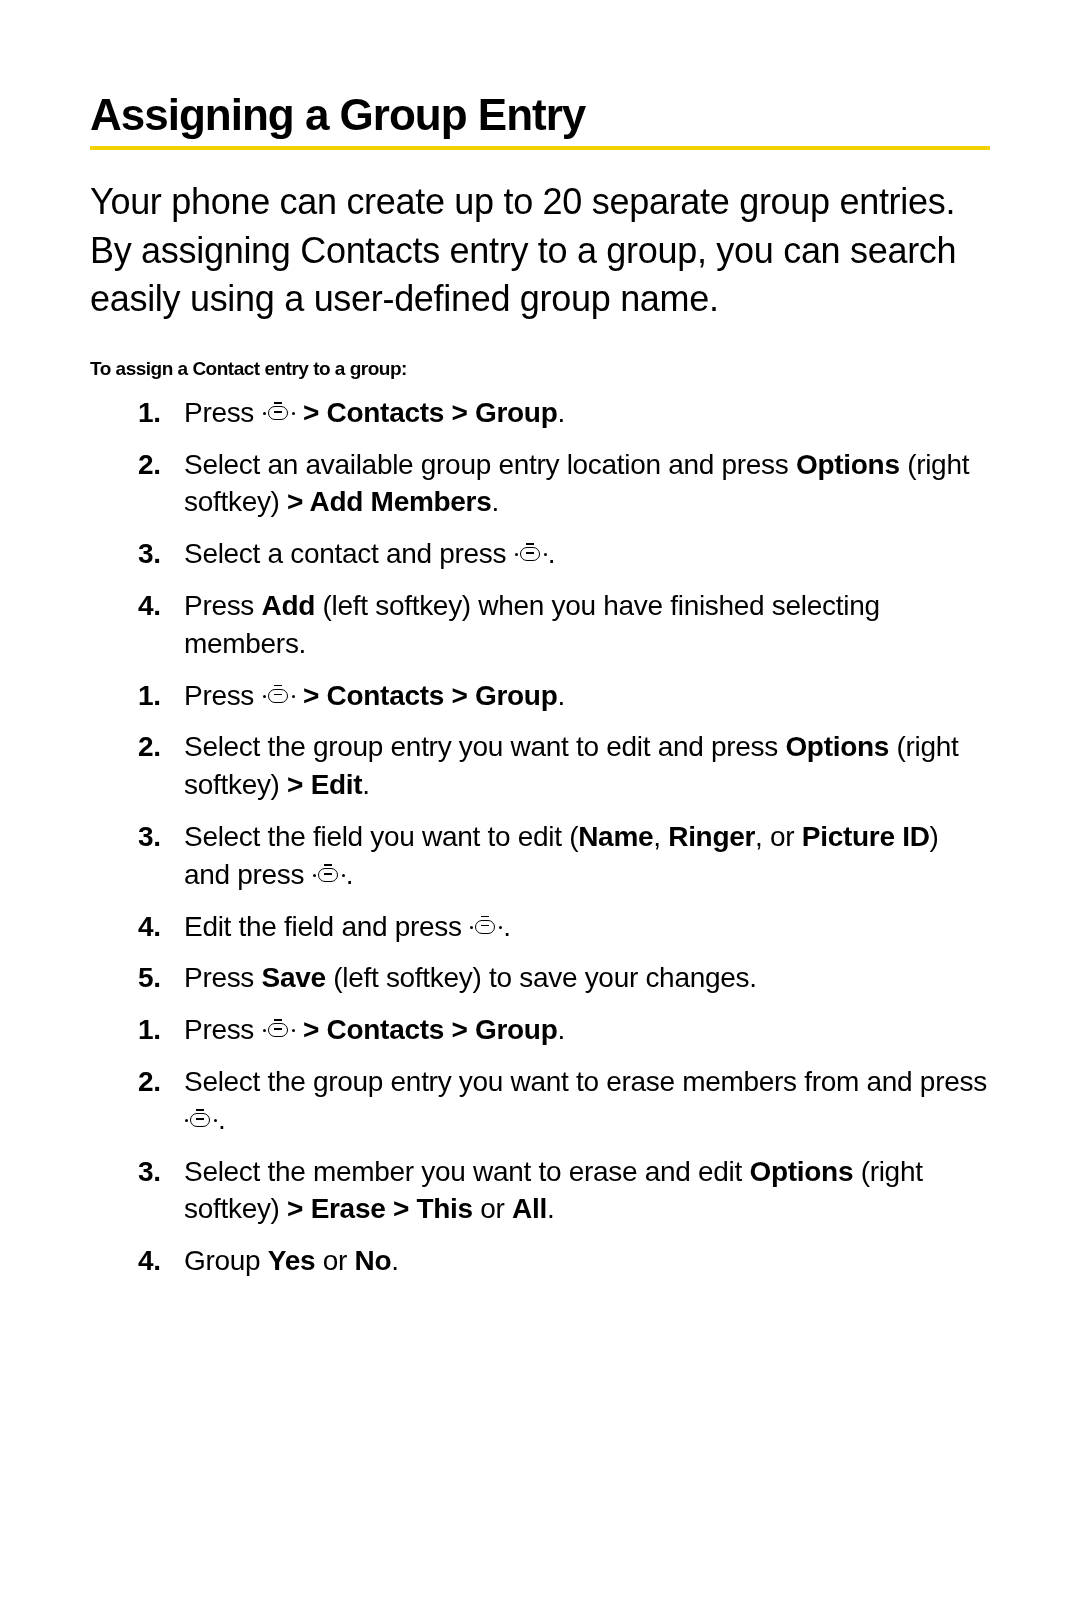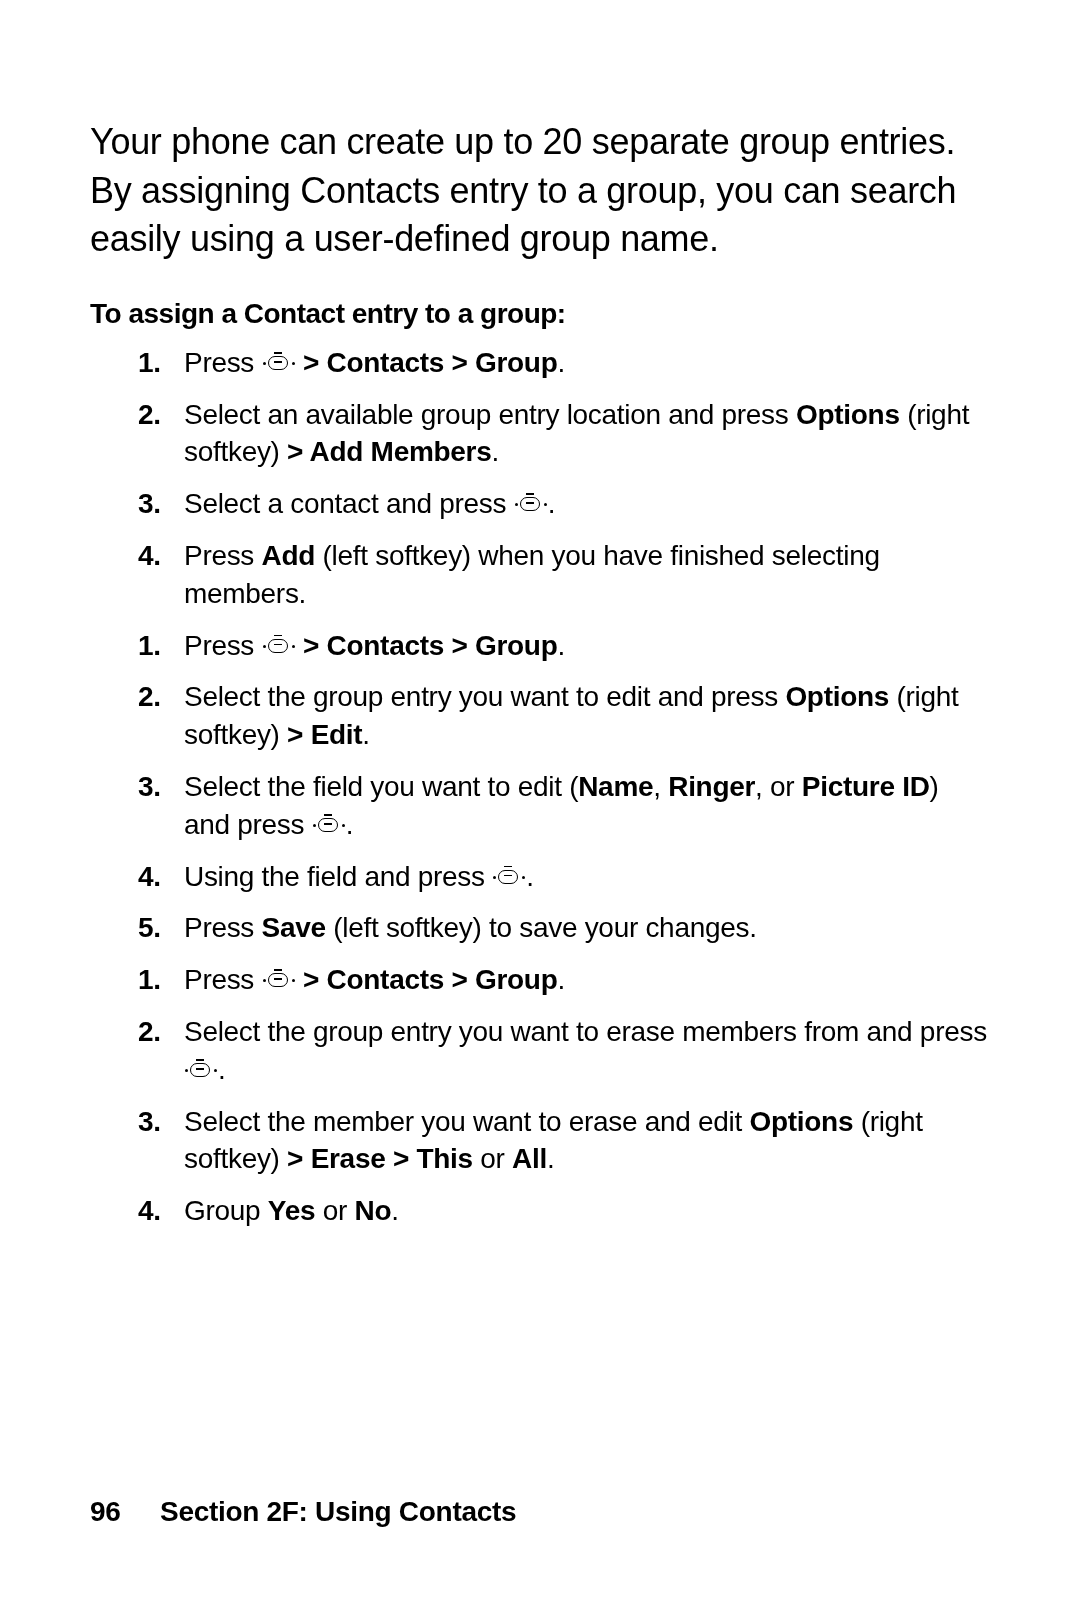--- a/index.html
+++ b/index.html
@@ -28,21 +28,21 @@
     padding-bottom: 6px;
     border-bottom: 4px solid #f2d100;
   }
   p.intro {
     font-size: 36px;
     line-height: 1.35;
     margin: 28px 0 0 0;
     letter-spacing: -0.3px;
   }
   .subhead {
-    font-size: 28px;
+    font-size: 19px;
     font-weight: 700;
     margin: 34px 0 10px 0;
     letter-spacing: -0.5px;
   }
   ol.steps {
     margin: 6px 0 0 0;
     padding: 0 0 0 94px;
     list-style: none;
     counter-reset: step;
   }
@@ -117,20 +117,21 @@
   .footer .pageno {
     display: inline-block;
     width: 70px;
   }
 </style>
 </head>
 <body>
 
 <div class="page">
 
+  <h1 class="title">Assigning a Group Entry</h1>
 
   <p class="intro">Your phone can create up to 20 separate group entries. By assigning Contacts entry to a group, you can search easily using a user-defined group name.</p>
 
   <div class="subhead">To assign a Contact entry to a group:</div>
   <ol class="steps">
     <li>
       <span>Press </span><span class="ok-icon"><span class="dot-l"></span><span class="dot-r"></span><span class="line"></span></span>
       <b>&gt; Contacts &gt; Group</b>.
     </li>
     <li>
@@ -149,21 +150,21 @@
       <span>Press </span><span class="ok-icon"><span class="dot-l"></span><span class="dot-r"></span><span class="line"></span></span>
       <b>&gt; Contacts &gt; Group</b>.
     </li>
     <li>
       <span>Select the group entry you want to edit and press </span><b>Options</b><span> (right softkey) </span><b>&gt; Edit</b>.
     </li>
     <li>
       <span>Select the field you want to edit (</span><b>Name</b><span>, </span><b>Ringer</b><span>, or </span><b>Picture ID</b><span>) and press </span><span class="ok-icon"><span class="dot-l"></span><span class="dot-r"></span><span class="line"></span></span>.
     </li>
     <li>
-      <span>Using the field and press </span><span class="ok-icon"><span class="dot-l"></span><span class="dot-r"></span><span class="line"></span></span>.
+      <span>Edit the field and press </span><span class="ok-icon"><span class="dot-l"></span><span class="dot-r"></span><span class="line"></span></span>.
     </li>
     <li>
       <span>Press </span><b>Save</b><span> (left softkey) to save your changes.</span>
     </li>
   </ol>
 
   <ol class="steps">
     <li>
       <span>Press </span><span class="ok-icon"><span class="dot-l"></span><span class="dot-r"></span><span class="line"></span></span>
       <b>&gt; Contacts &gt; Group</b>.
@@ -172,17 +173,14 @@
       <span>Select the group entry you want to erase members from and press </span><span class="ok-icon"><span class="dot-l"></span><span class="dot-r"></span><span class="line"></span></span>.
     </li>
     <li>
       <span>Select the member you want to erase and edit </span><b>Options</b><span> (right softkey) </span><b>&gt; Erase &gt; This</b><span> or </span><b>All</b>.
     </li>
     <li>
       <span>Group </span><b>Yes</b><span> or </span><b>No</b>.
     </li>
   </ol>
 
-  <div class="footer">
-    <span class="pageno">96</span><span>Section 2F: Using Contacts</span>
-  </div>
 
 </div>
 
 </body></html>

